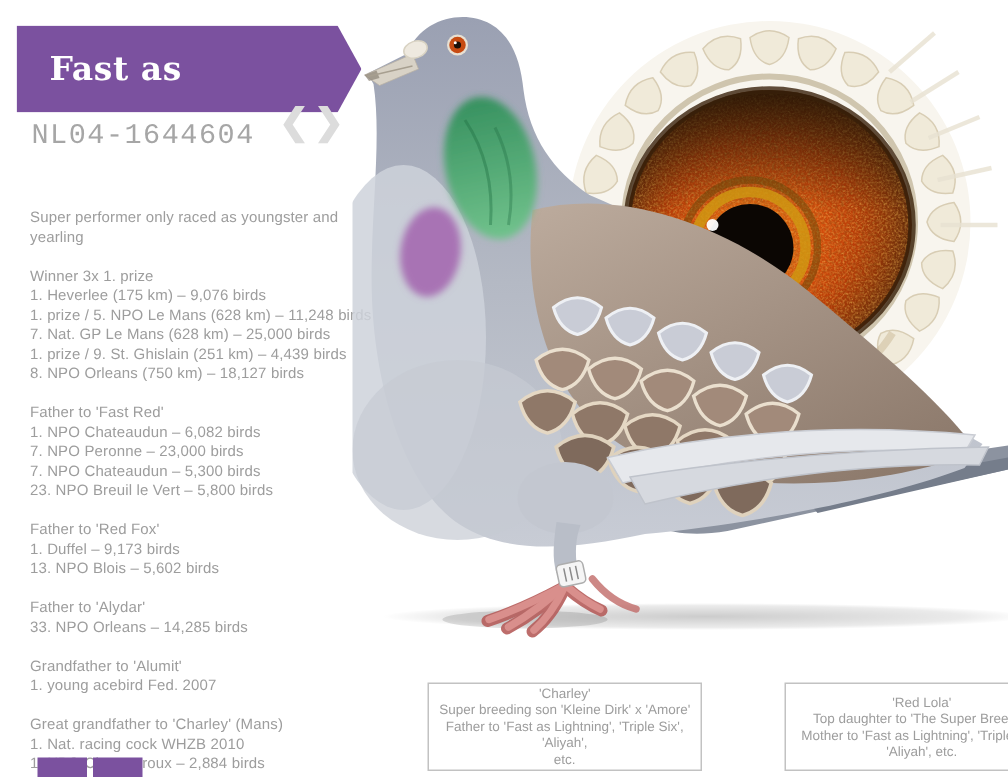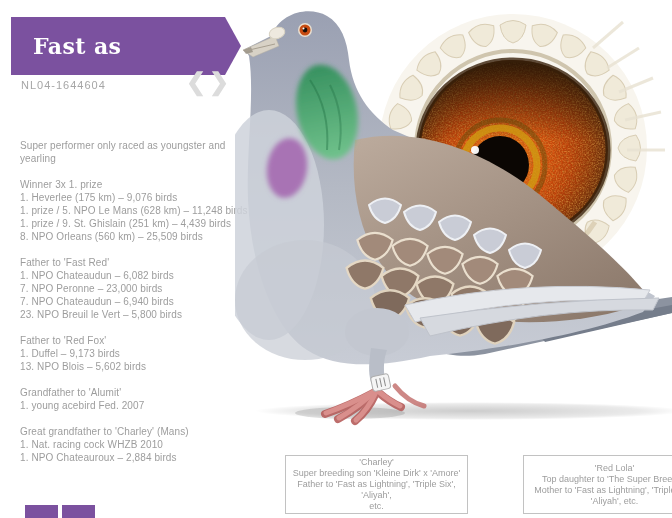--- a/index.html
+++ b/index.html
@@ -5,22 +5,22 @@
   * { margin:0; padding:0; box-sizing:border-box; }
   body { font-family:"Liberation Sans", sans-serif; background:#fff; }
   .page { position:relative; width:672px; height:518px; background:#fff; overflow:hidden; }
 
   .banner { position:absolute; left:11px; top:17px; width:230px; height:58px;
     background:#7b519f;
     clip-path:polygon(0 0, 214px 0, 230px 29px, 214px 58px, 0 58px); }
   .banner-title { font-family:"DejaVu Serif", serif; font-weight:700; color:#fff;
     font-size:22px; line-height:58px; padding-left:22px; letter-spacing:.4px; }
 
-  .ring-number { position:absolute; left:21px; top:79px; font-family:Liberation Sans, sans-serif;
-    font-size:11px; color:#a6a6a6; letter-spacing:1px; }
+  .ring-number { position:absolute; left:21px; top:79px; font-family:Liberation Mono, monospace;
+    font-size:19px; color:#a6a6a6; letter-spacing:1px; }
 
   .pager { position:absolute; left:186px; top:68px; display:flex; gap:3px;
     font-size:24px; font-weight:bold; color:#dcdcdc; }
   .pager span { cursor:pointer; line-height:28px; }
 
   .profile { position:absolute; left:20px; top:139px; width:234px;
     font-size:10px; line-height:13px; color:#9d9d9d; letter-spacing:.1px; }
   .profile .intro { margin-bottom:13px; }
   .profile .section { margin-bottom:13px; }
 
@@ -53,34 +53,39 @@
     <span>❯</span>
   </div>
 
   <div class="profile">
     <div class="intro">Super performer only raced as youngster and yearling</div>
     <div>
         <div class="section">
           <div class="line">Winner 3x 1. prize</div>
           <div class="line">1. Heverlee (175 km) – 9,076 birds</div>
           <div class="line">1. prize / 5. NPO Le Mans (628 km) – 11,248 birds</div>
+          <div class="line">7. Nat. GP Le Mans (628 km) – 25,000 birds</div>
           <div class="line">1. prize / 9. St. Ghislain (251 km) – 4,439 birds</div>
-          <div class="line">8. NPO Orleans (560 km) – 25,509 birds</div>
+          <div class="line">8. NPO Orleans (750 km) – 18,127 birds</div>
         </div>
         <div class="section">
           <div class="line">Father to 'Fast Red'</div>
           <div class="line">1. NPO Chateaudun – 6,082 birds</div>
           <div class="line">7. NPO Peronne – 23,000 birds</div>
-          <div class="line">7. NPO Chateaudun – 6,940 birds</div>
+          <div class="line">7. NPO Chateaudun – 5,300 birds</div>
           <div class="line">23. NPO Breuil le Vert – 5,800 birds</div>
         </div>
         <div class="section">
           <div class="line">Father to 'Red Fox'</div>
           <div class="line">1. Duffel – 9,173 birds</div>
           <div class="line">13. NPO Blois – 5,602 birds</div>
+        </div>
+        <div class="section">
+          <div class="line">Father to 'Alydar'</div>
+          <div class="line">33. NPO Orleans – 14,285 birds</div>
         </div>
         <div class="section">
           <div class="line">Grandfather to 'Alumit'</div>
           <div class="line">1. young acebird Fed. 2007</div>
         </div>
         <div class="section">
           <div class="line">Great grandfather to 'Charley' (Mans)</div>
           <div class="line">1. Nat. racing cock WHZB 2010</div>
           <div class="line">1. NPO Chateauroux – 2,884 birds</div>
         </div>

